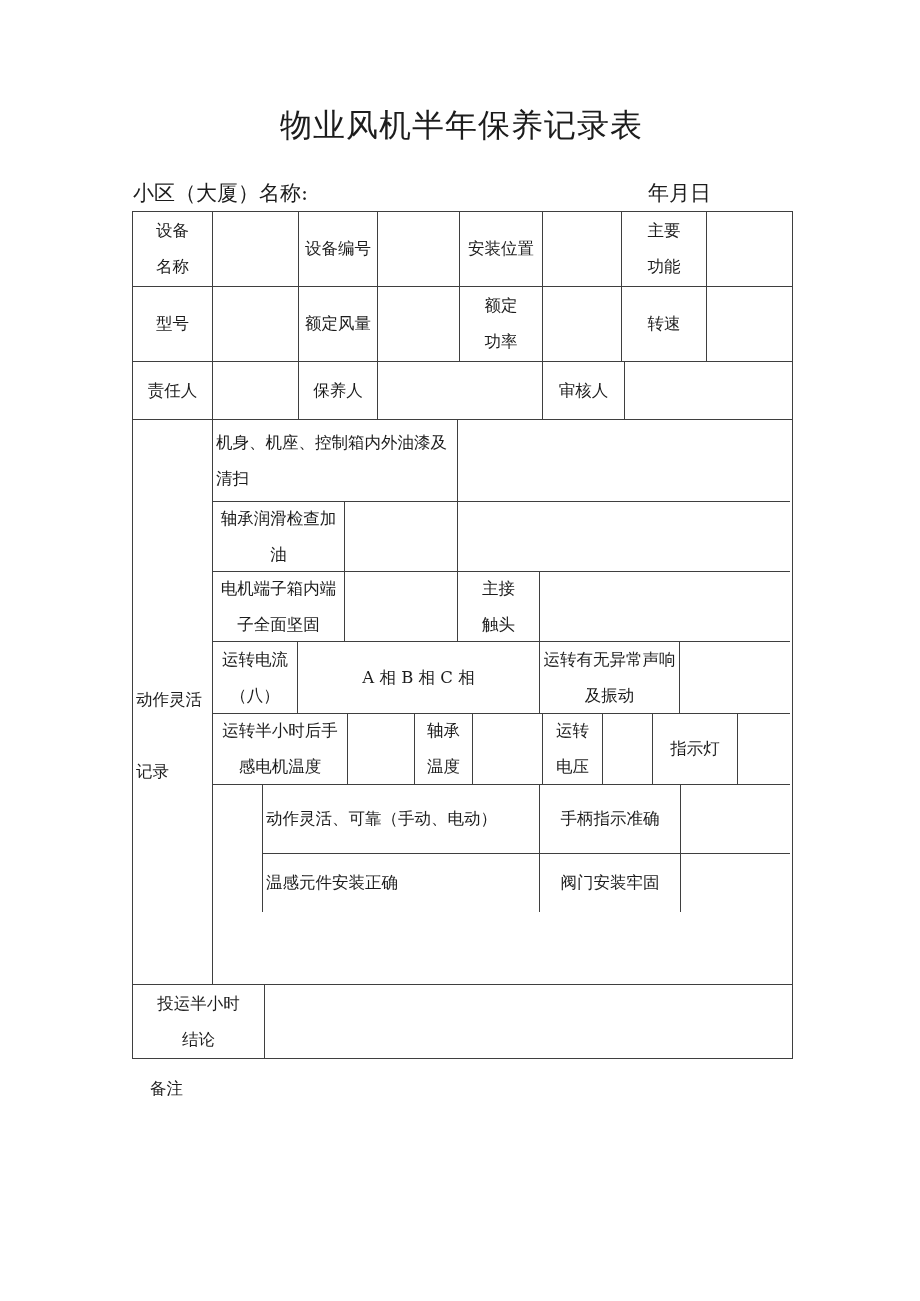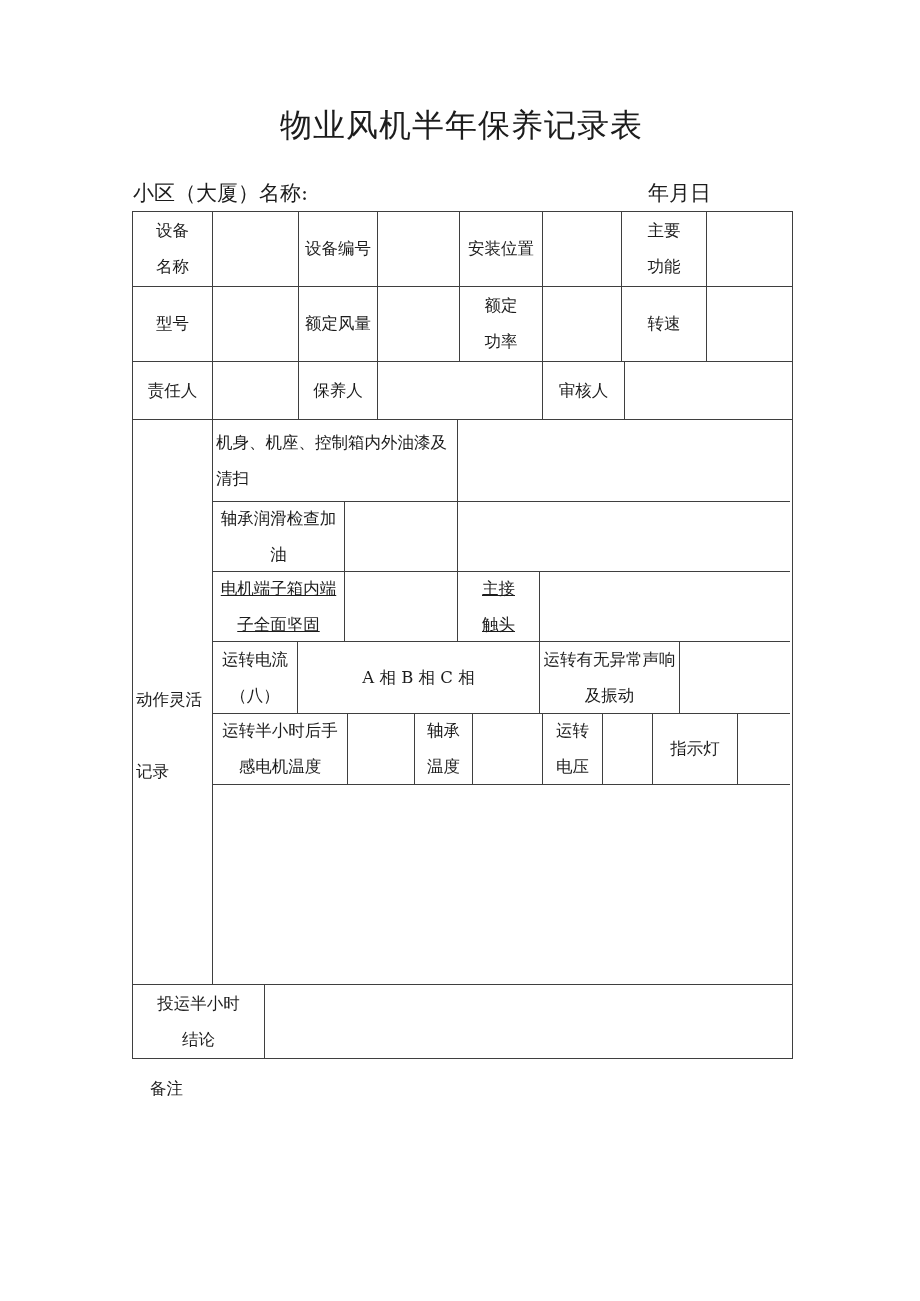--- a/index.html
+++ b/index.html
@@ -91,21 +91,21 @@
           <div class="c last" style="width:332px;"></div>
         </div>
 
         <div class="row bb" style="height:70px;">
           <div class="c" style="width:132px;">轴承润滑检查加
 油</div>
           <div class="c" style="width:113px;"></div>
           <div class="c last" style="width:250px;"></div>
         </div>
 
-        <div class="row bb" style="height:70px;text-decoration:underline;">
+        <div class="row bb" style="height:70px;">
           <div class="c" style="width:132px;">电机端子箱内端
 子全面坚固</div>
           <div class="c" style="width:113px;"></div>
           <div class="c" style="width:82px;">主接
 触头</div>
           <div class="c last" style="width:250px;"></div>
         </div>
 
 
         <div class="row bb" style="height:72px;">
@@ -124,20 +124,35 @@
           <div class="c" style="width:58px;">轴承
 温度</div>
           <div class="c" style="width:70px;"></div>
           <div class="c" style="width:60px;">运转
 电压</div>
           <div class="c" style="width:50px;"></div>
           <div class="c" style="width:85px;">指示灯</div>
           <div class="c last" style="width:52px;"></div>
         </div>
 
+        <div class="row" style="height:127px;">
+          <div class="c" style="width:50px;height:127px;"></div>
+          <div class="sec-right" style="width:527px;">
+            <div class="row bb" style="height:69px;">
+              <div class="c ta-left" style="width:277px;">动作灵活、可靠（手动、电动）</div>
+              <div class="c" style="width:141px;">手柄指示准确</div>
+              <div class="c last" style="width:109px;"></div>
+            </div>
+            <div class="row" style="height:58px;">
+              <div class="c ta-left" style="width:277px;">温感元件安装正确</div>
+              <div class="c" style="width:141px;">阀门安装牢固</div>
+              <div class="c last" style="width:109px;"></div>
+            </div>
+          </div>
+        </div>
 
       </div>
     </div>
 
     <div class="row" style="height:73px;">
       <div class="c" style="width:132px;">投运半小时
 结论</div>
       <div class="c last" style="width:525px;"></div>
     </div>
 

